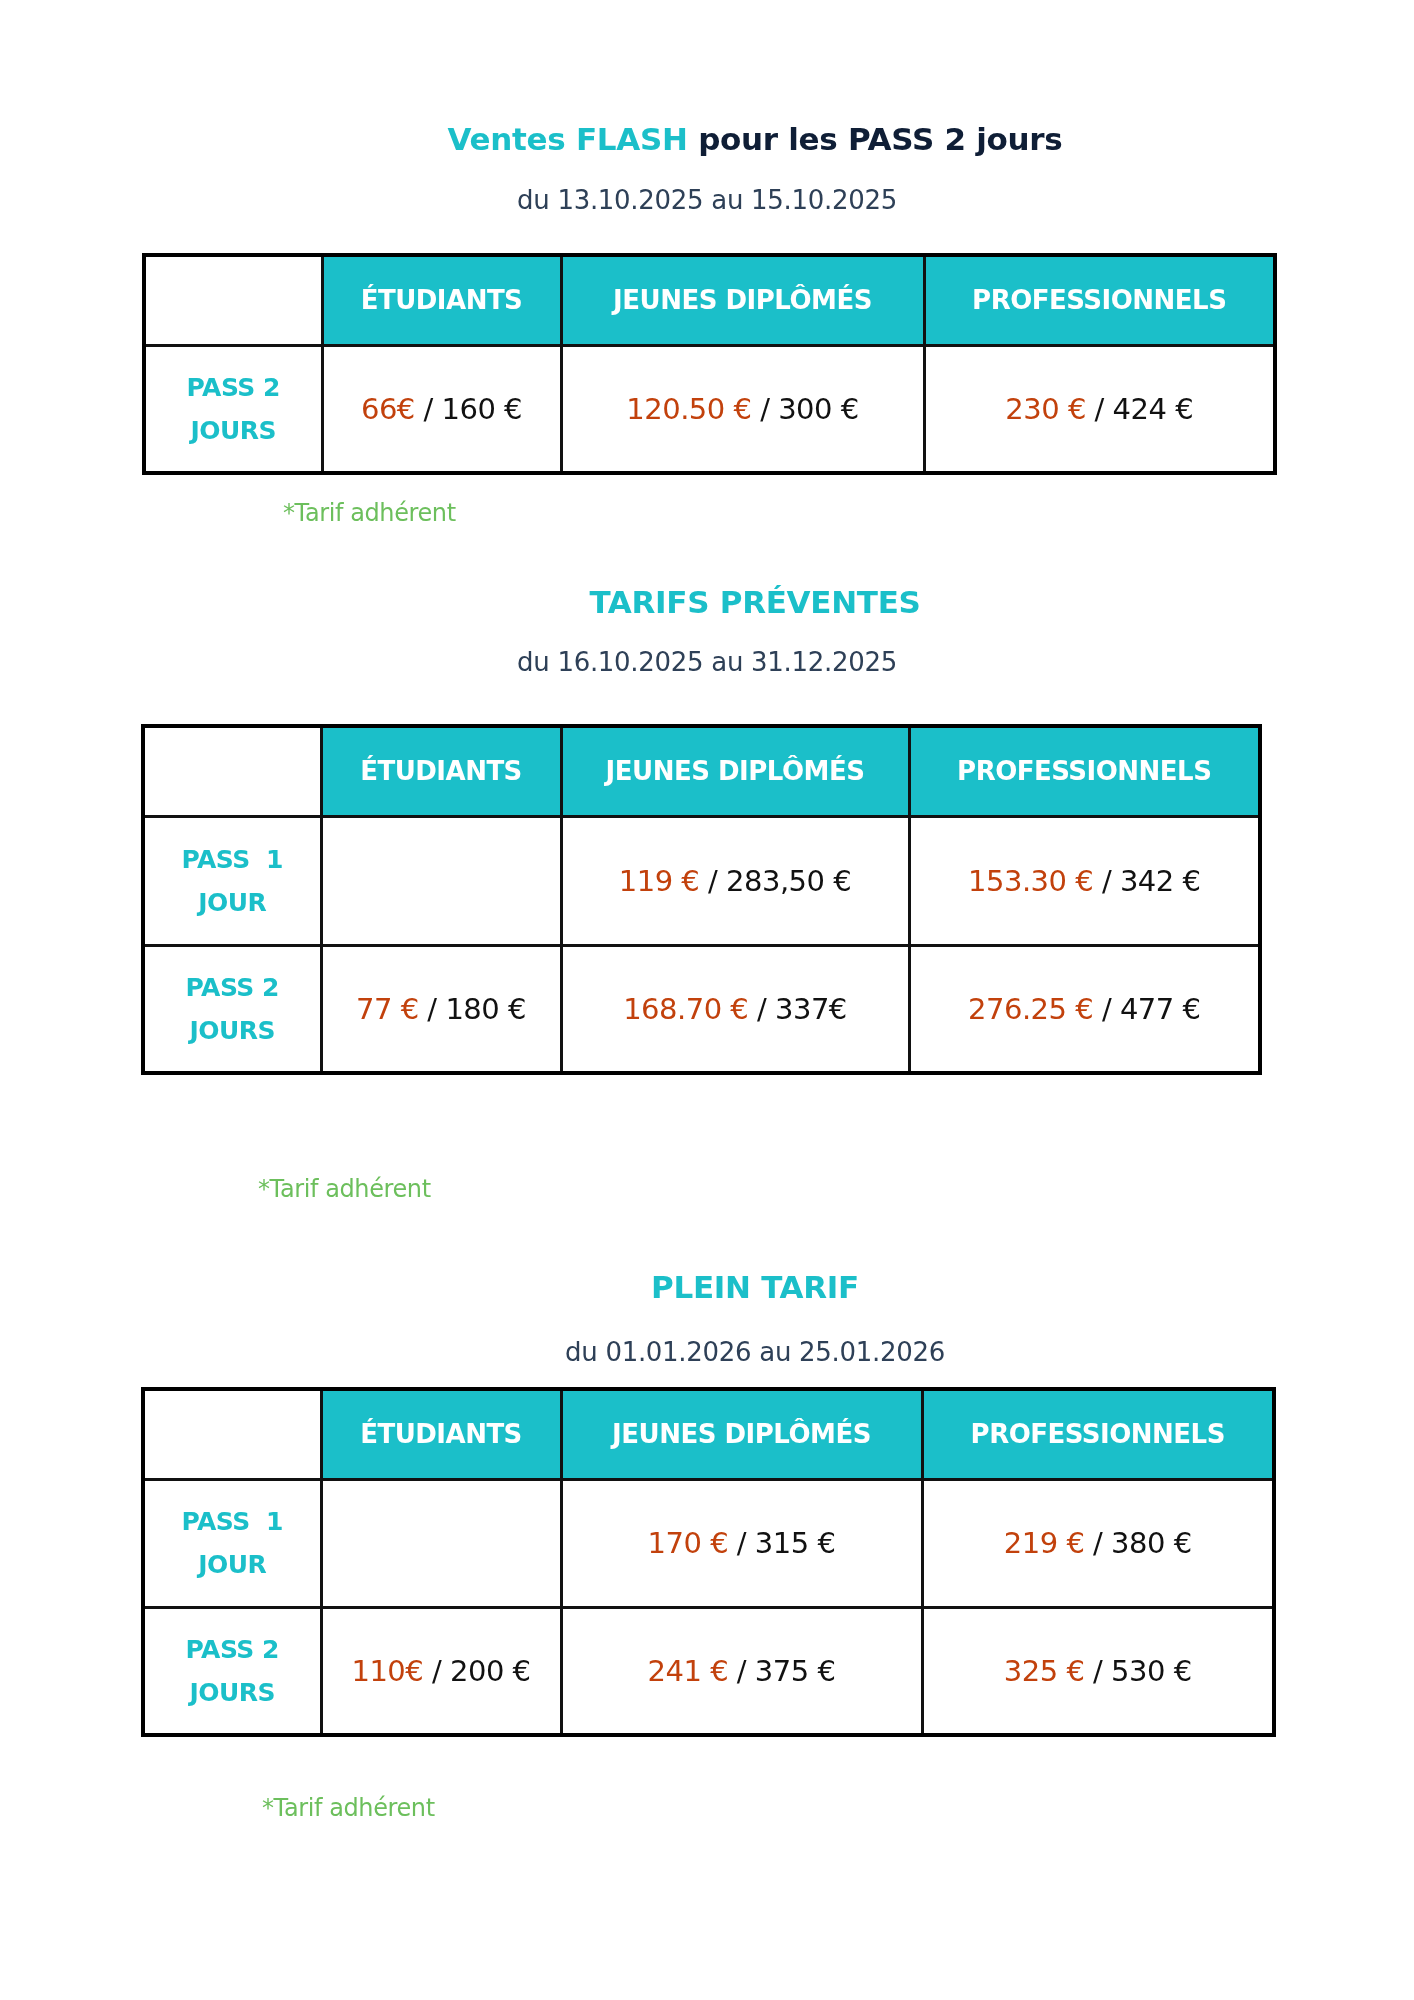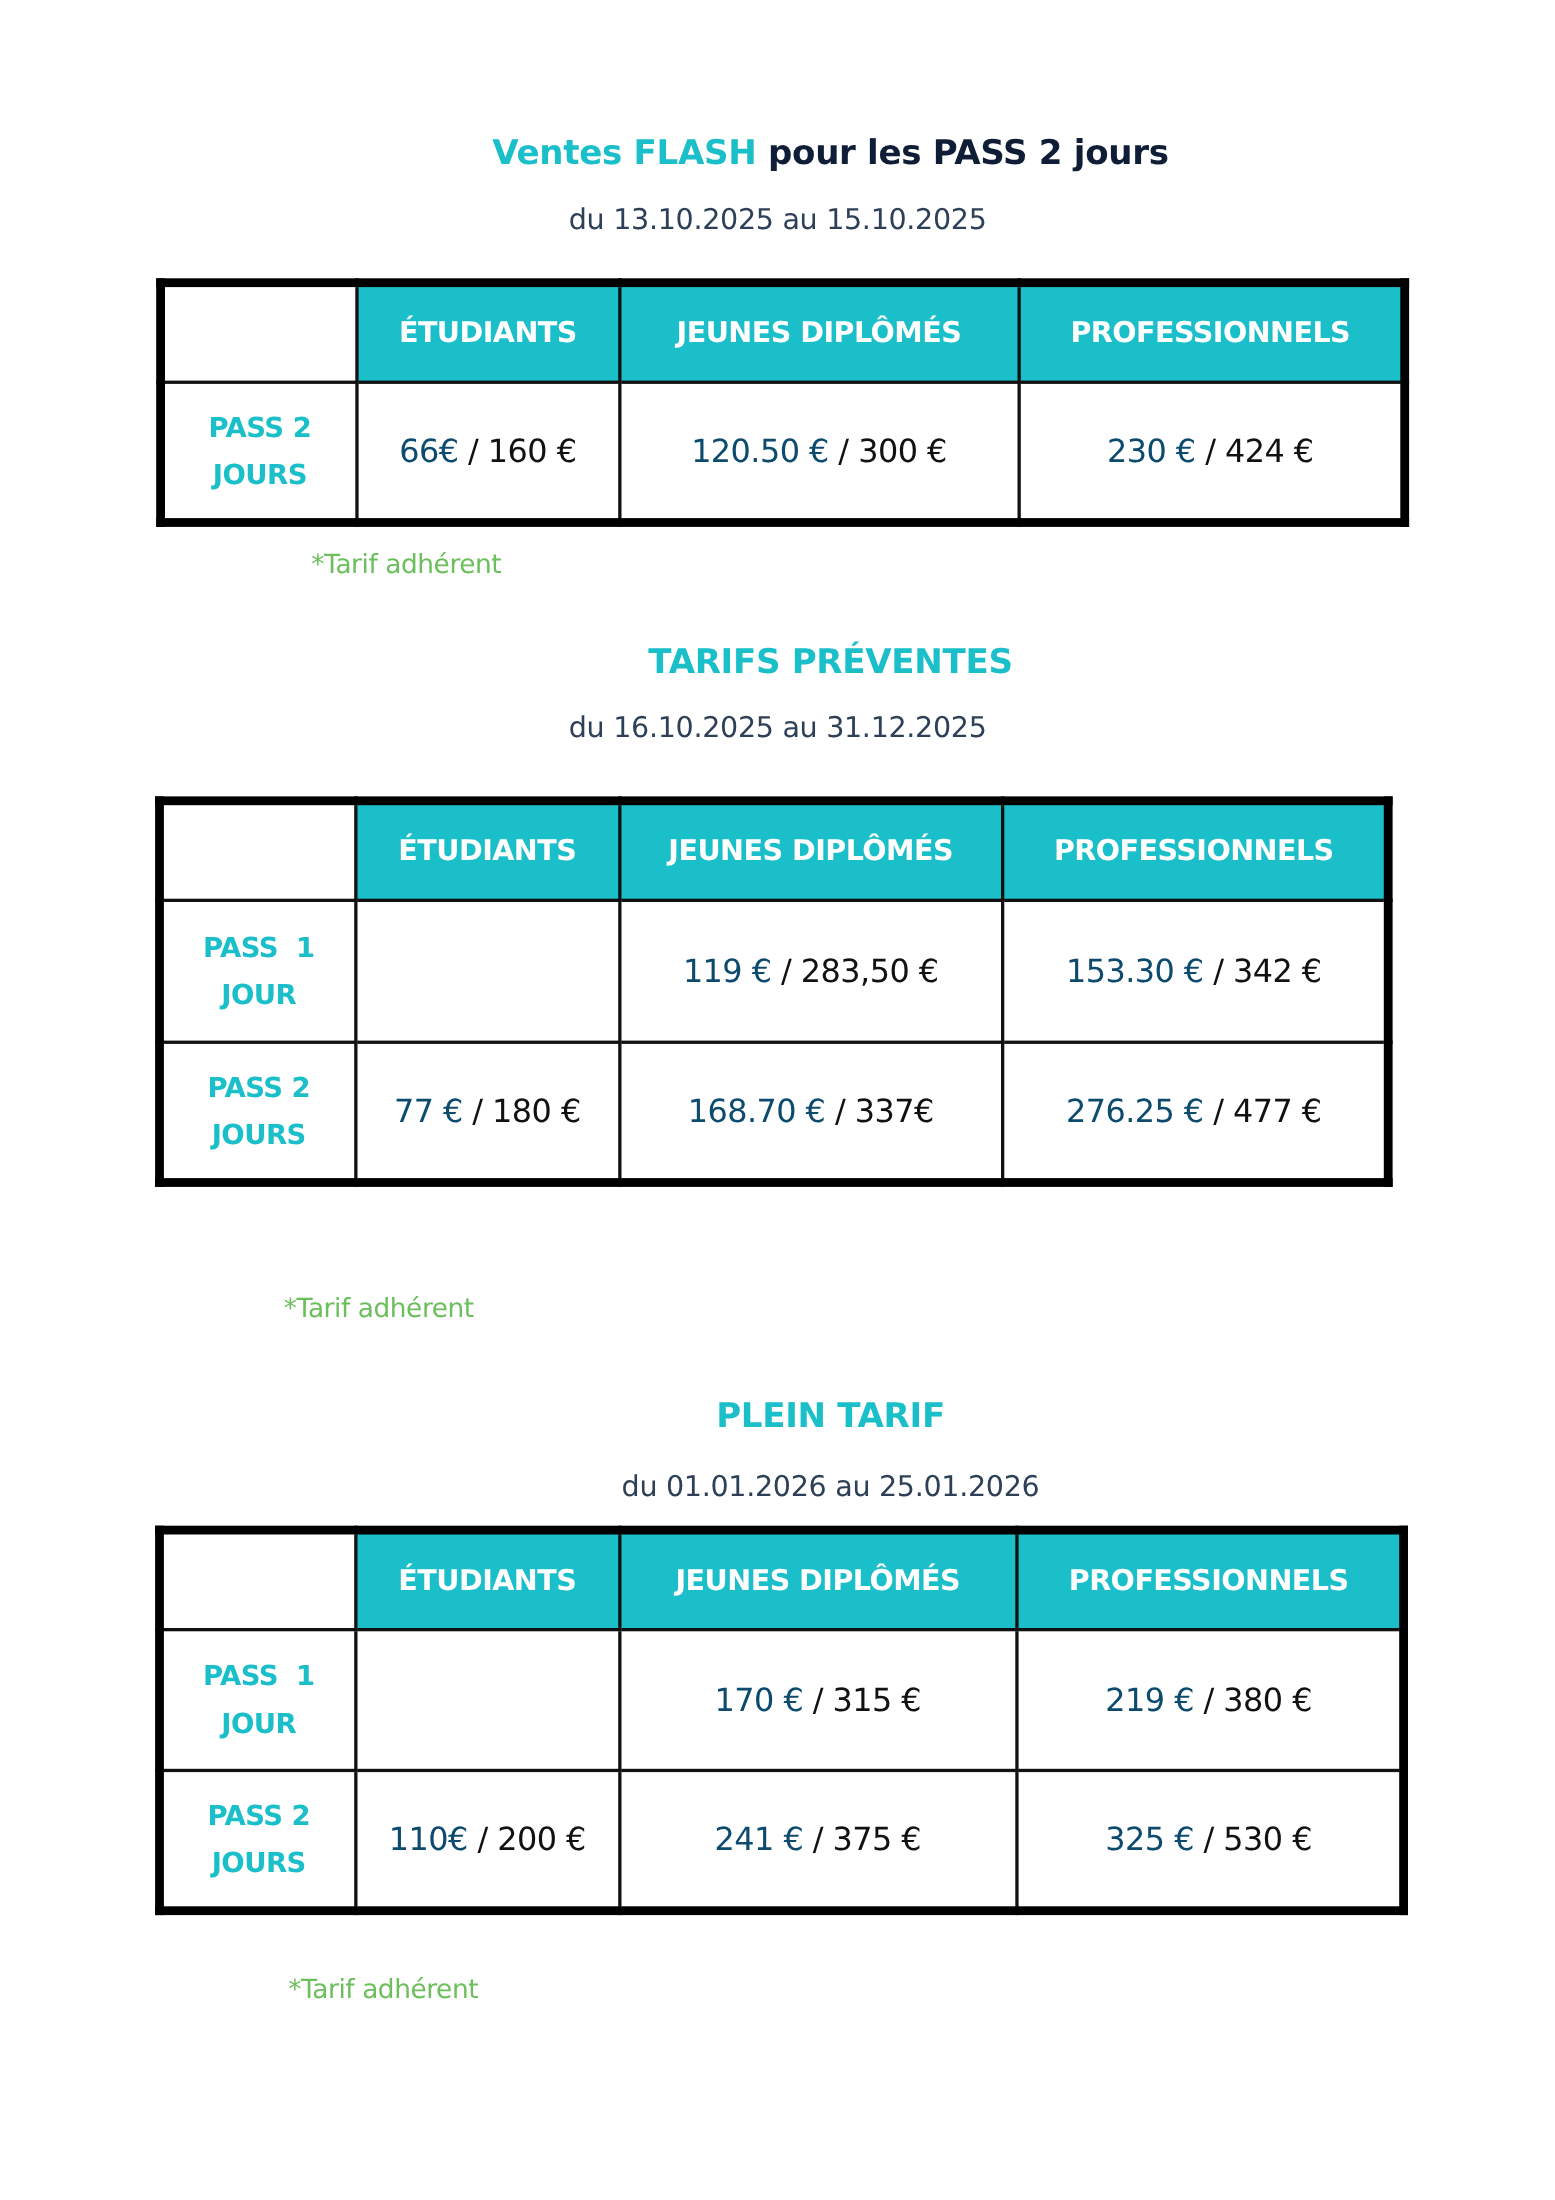--- a/index.html
+++ b/index.html
@@ -9,31 +9,31 @@
              font-family: "DejaVu Sans", sans-serif; font-weight: bold;
              font-size: 31px; line-height: 40px; white-space: nowrap; letter-spacing: -0.3px; padding-left: 48px; }
     .teal { color: #1bbfc9; }
     .navy { color: #0f1e36; }
     .dates { position: absolute; left: 0; width: 1414px; text-align: center;
              font-family: "DejaVu Sans", sans-serif; font-weight: normal;
              font-size: 26px; line-height: 34px; color: #2e4057; white-space: nowrap; letter-spacing: -0.3px; margin-top: 19px; }
     .note { position: absolute; font-family: "DejaVu Sans", sans-serif;
             font-size: 24px; line-height: 30px; color: #6cbf5c; white-space: nowrap; letter-spacing: -0.4px; }
     table.prices { position: absolute; border-collapse: collapse; table-layout: fixed;
-                   border: 8px solid #000000; }
+                   border: 4px solid #000000; }
     table.prices td, table.prices th { border: 3px solid #111; padding: 0; text-align: center;
                    vertical-align: middle; box-sizing: border-box; }
     th.colhead { background: #1bbfc9; color: #ffffff; font-family: "DejaVu Sans", sans-serif;
                  font-weight: bold; font-size: 26px; letter-spacing: -0.5px; white-space: nowrap; }
     th.corner { background: #ffffff; }
     td.rowhead { color: #1bbfc9; font-family: "DejaVu Sans", sans-serif; font-weight: bold;
                  font-size: 25px; line-height: 43px; letter-spacing: -0.5px; }
     td.price { font-family: "DejaVu Sans", sans-serif; font-size: 29px; color: #111;
                white-space: nowrap; letter-spacing: -0.5px; }
-    td.price .member { color: #0c4a6e; margin-top: 28px; }
+    td.price .member { color: #c2410c; margin-top: 28px; }
     td.price .sep { color: #111; }
   </style>
 </head>
 <body>
 
 <div class="title" style="top:119px;">
   <span class="teal">Ventes FLASH</span><span class="navy" style="white-space:pre;"> pour les PASS 2 jours</span>
 </div>
 <div class="dates" style="top:164px;">du 13.10.2025 au 15.10.2025</div>
 

